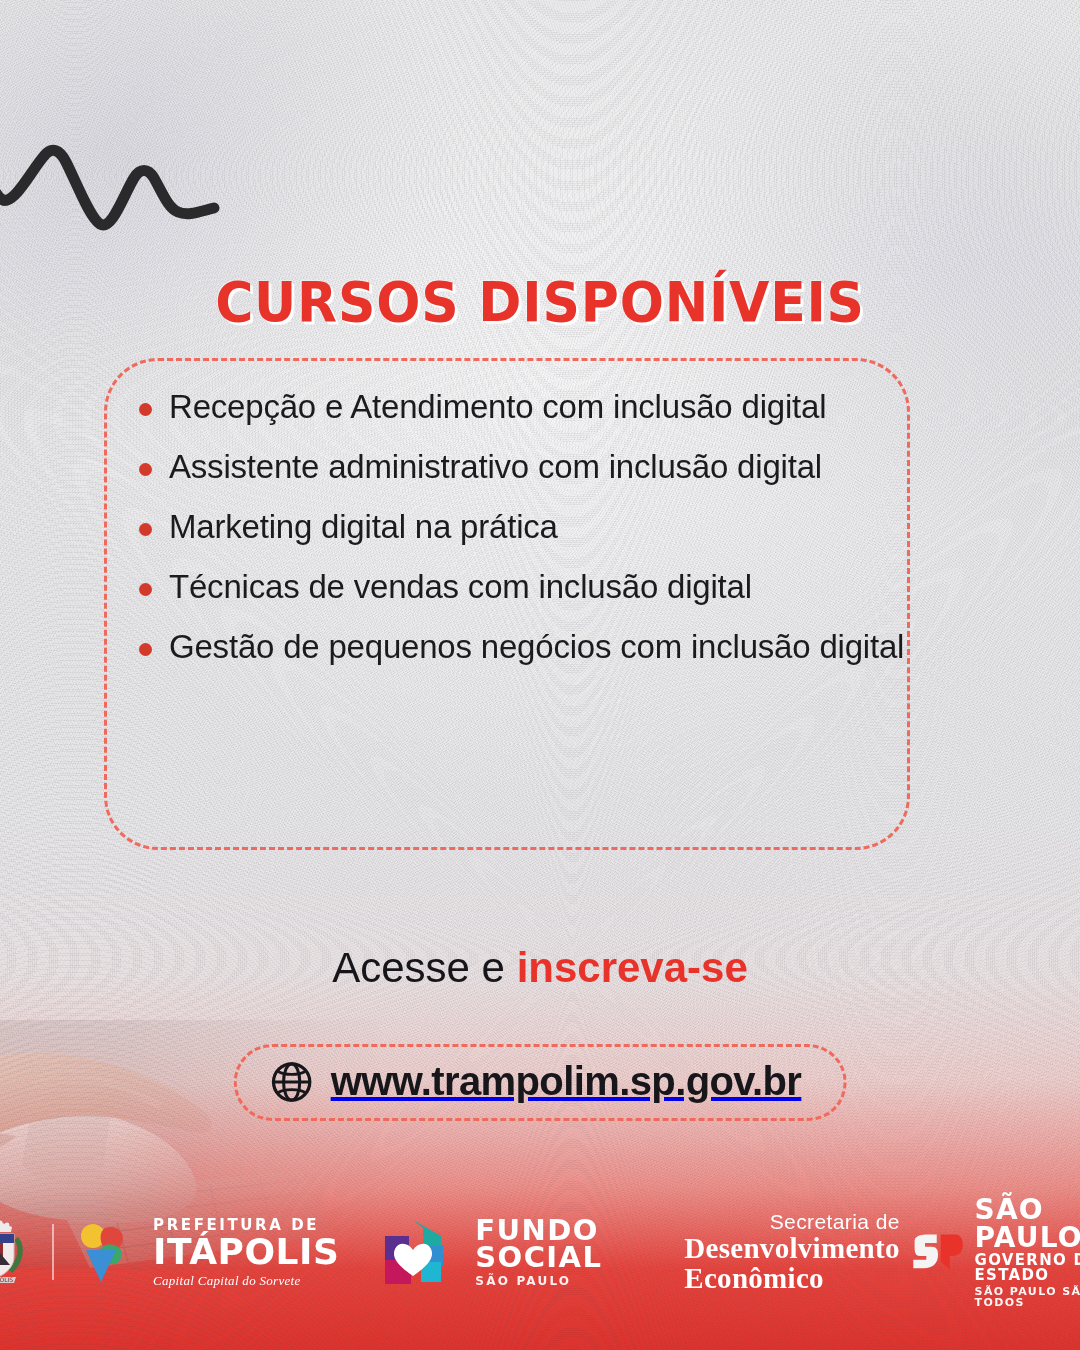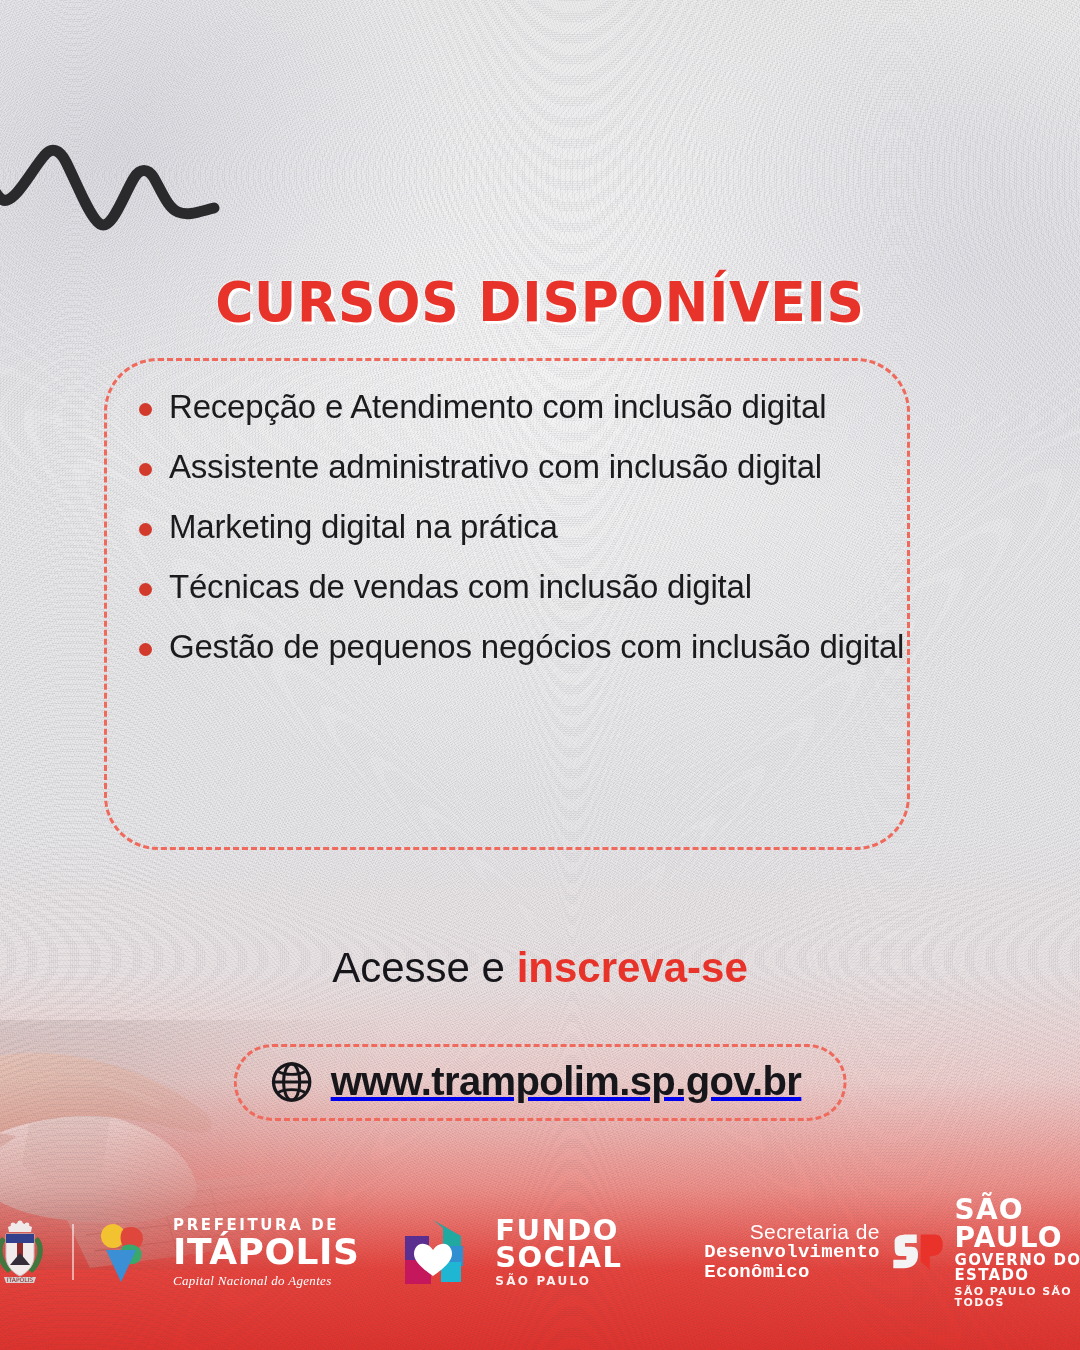--- a/index.html
+++ b/index.html
@@ -229,22 +229,22 @@
   }
 
   
   .secretaria { margin-left: 82px; gap: 14px; }
   .sec-text { display:flex; flex-direction:column; align-items:flex-end; line-height:1.05; color:#fff; }
   .sec-text .s1 {
     font-size: 21px; font-weight: 400; letter-spacing: 0.4px;
     font-family: "Liberation Sans", sans-serif;
   }
   .sec-text .s2 {
-    font-size: 19px; font-weight: 800; letter-spacing: 0.3px;
-    font-family: Liberation Mono, monospace;
+    font-size: 29px; font-weight: 800; letter-spacing: 0.3px;
+    font-family: Liberation Serif, serif;
   }
 
   
   .spgov { margin-left: 12px; gap: 12px; }
   .sp-text { display:flex; flex-direction:column; align-items:flex-start; line-height:1.02; color:#fff; }
   .sp-text .g1 {
     font-size: 28px; font-weight: 900; letter-spacing: 1.2px;
     font-family: "DejaVu Sans", sans-serif;
   }
   .sp-text .g2 {
@@ -365,21 +365,21 @@
       <div class="divider"></div>
       <svg width="54" height="66" viewBox="0 0 54 66" xmlns="http://www.w3.org/2000/svg">
         <circle cx="17" cy="17" r="12" fill="#f2c230"></circle>
         <path d="M29 9 C40 5, 50 13, 46 24 C43 32, 32 34, 27 27 C23 21, 24 12, 29 9 Z" fill="#e0473c"></path>
         <path d="M30 26 C40 24, 48 30, 45 39 C42 47, 30 47, 26 39 C23 33, 25 27, 30 26 Z" fill="#3aa76d"></path>
         <path d="M10 31 L40 31 L25 63 Z" fill="#3b8fd4"></path>
       </svg>
       <div class="itapolis-text">
         <span class="l1">PREFEITURA DE</span>
         <span class="l2">ITÁPOLIS</span>
-        <span class="l3">Capital Nacional do Agentes</span>
+        <span class="l3">Capital Capital do Sorvete</span>
       </div>
     </div>
 
     <div class="logo-block fundo">
       <svg width="72" height="72" viewBox="0 0 72 72" xmlns="http://www.w3.org/2000/svg">
         <path d="M36 4 L64 20 L64 34 L46 34 L46 12 Z" fill="#1fa9a0"></path>
         <rect x="46" y="30" width="20" height="20" fill="#2f8fd0"></rect>
         <rect x="8" y="20" width="24" height="24" fill="#5b2f8f"></rect>
         <rect x="44" y="46" width="20" height="20" fill="#1fb6d4"></rect>
         <path d="M8 44 L34 44 L34 68 L8 68 Z" fill="#c4175c"></path>

